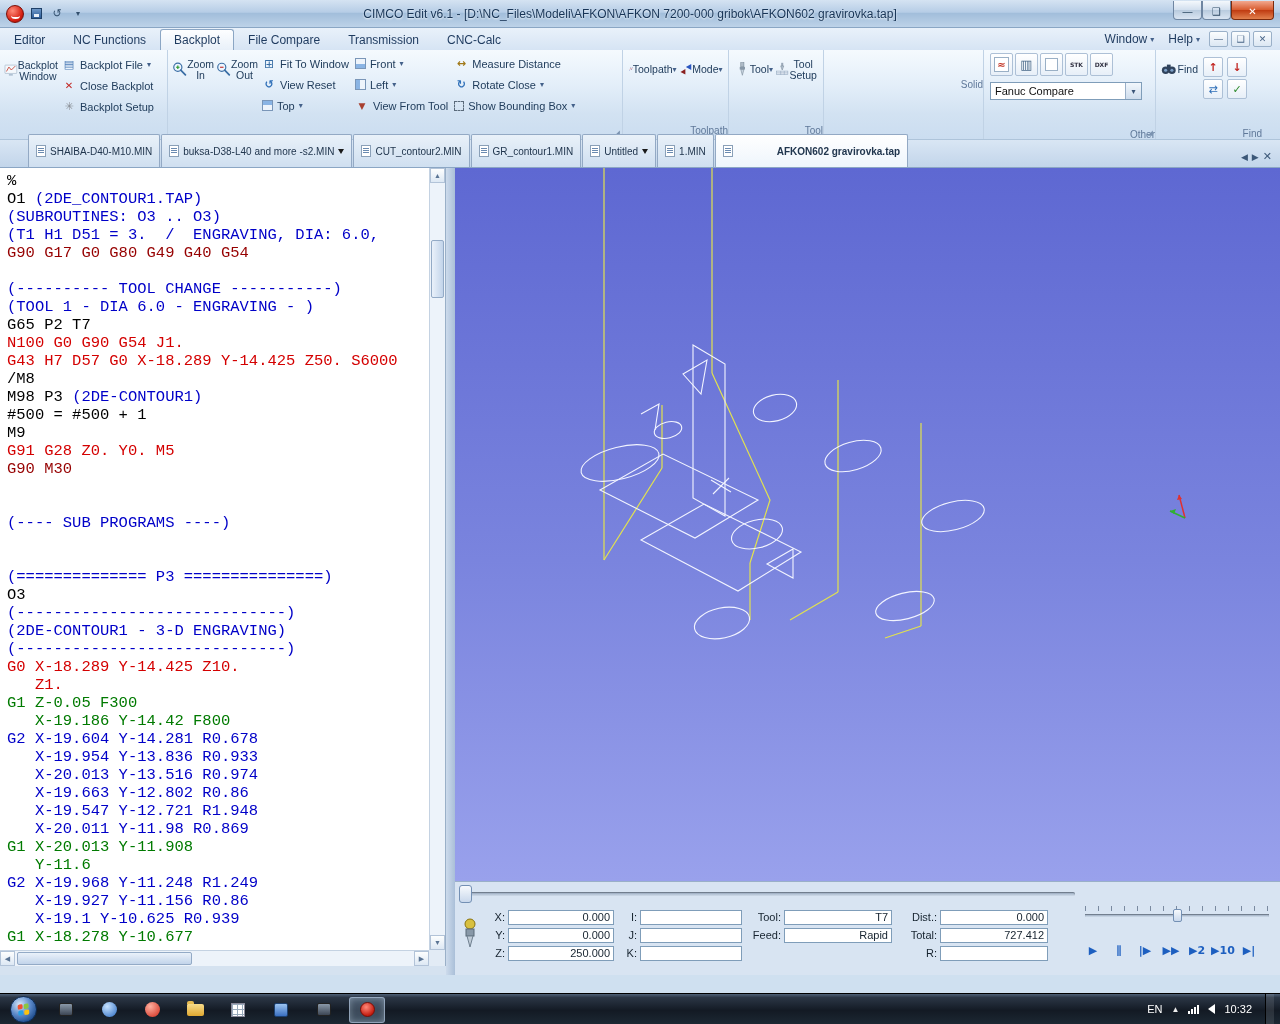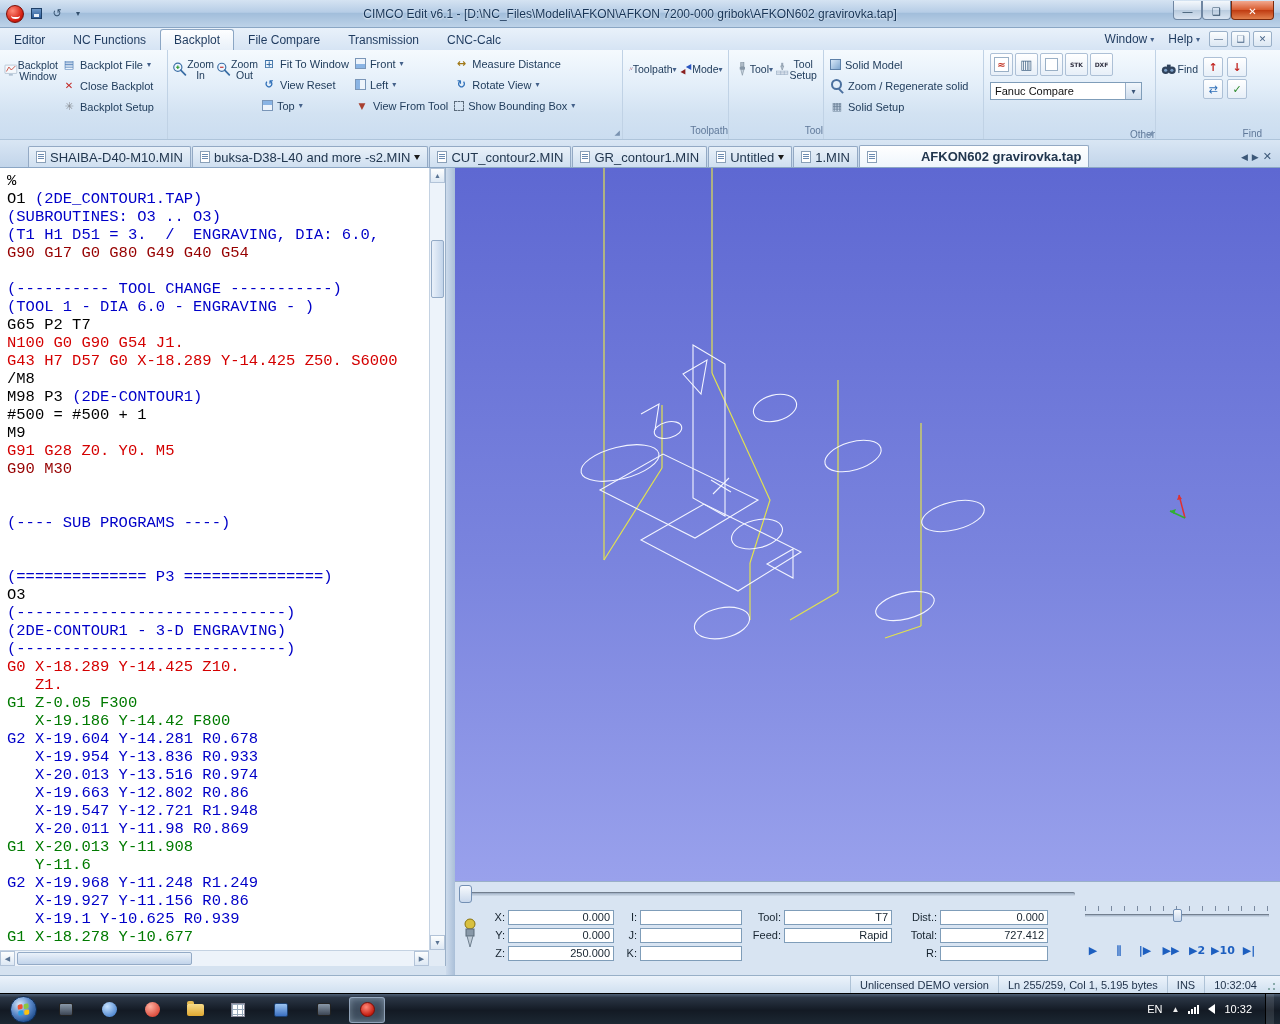--- a/index.html
+++ b/index.html
@@ -93,21 +93,21 @@
   .icn-dxf::before{content:"DXF";font-size:6px;font-weight:bold;color:#334;}
   .icn-find-previous::before{content:"↑";color:#c22520;font-weight:bold;}
   .icn-find-next::before{content:"↓";color:#c22520;font-weight:bold;}
   .icn-replace::before{content:"⇄";color:#2f6fb8;}
   .icn-mark-all::before{content:"✓";color:#2a8a2a;font-weight:bold;}
 
   
   .filetabs{position:absolute;left:0;top:140px;width:1280px;height:28px;
     background:linear-gradient(#d9e6f4,#c2d5ea);display:flex;align-items:flex-end;border-bottom:1px solid #8ba6c4;}
   .ftabs{display:flex;align-items:flex-end;padding-left:28px;}
-  .ftab{display:flex;align-items:center;gap:4px;height:21px;padding:4px 7px;font-size:13px;color:#21364e;
+  .ftab{display:flex;align-items:center;gap:4px;height:21px;padding:16px 7px;font-size:10px;color:#21364e;
     background:linear-gradient(#e9f1f9,#cfdff0);border:1px solid #93a9c4;border-bottom:none;border-radius:2px 2px 0 0;margin-right:1px;white-space:nowrap;}
   .ftab.active{background:linear-gradient(#ffffff,#eef5fc);height:22px;font-weight:bold;gap:44px;}
   .tabicn{width:10px;height:12px;background:#fff;border:1px solid #8aa0b8;position:relative;flex:none;}
   .tabicn::before{content:"";position:absolute;left:1px;top:2px;right:1px;height:1px;background:#6a8ab0;box-shadow:0 2px 0 #6a8ab0,0 4px 0 #6a8ab0;}
   .mod{width:0;height:0;border-left:3px solid transparent;border-right:3px solid transparent;border-top:5px solid #1a1a1a;}
   .ftright{margin-left:auto;display:flex;align-items:center;gap:4px;padding:0 8px 4px 0;color:#3c5878;font-size:9px;}
 
   
   .editor{position:absolute;left:0;top:168px;width:446px;height:798px;background:#fff;border-right:1px solid #9ab0c8;}
   .code{position:absolute;left:0;top:0;right:16px;bottom:16px;overflow:hidden;padding:4px 0 0 7px;
@@ -323,21 +323,21 @@
                 <span class="slabel">View From Tool</span>
               </div>
             </div>
             <div class="scol">
               <div class="sitem">
                 <span class="icn icn-measure-distance"></span>
                 <span class="slabel">Measure Distance</span>
               </div>
               <div class="sitem">
                 <span class="icn icn-rotate-view"></span>
-                <span class="slabel">Rotate View</span>
+                <span class="slabel">Rotate Close</span>
                 <span class="dd">▾</span>
               </div>
               <div class="sitem">
                 <span class="icn icn-show-bounding-box"></span>
                 <span class="slabel">Show Bounding Box</span>
                 <span class="dd">▾</span>
               </div>
             </div>
           </div>
       </div>
@@ -389,36 +389,20 @@
             <line x1="11" y1="18" x2="11" y2="25" stroke="#8aa0b8"></line>
             <line x1="18" y1="18" x2="18" y2="25" stroke="#8aa0b8"></line>
           </svg>
           <span>Tool Setup</span>
         </div>
       </div>
       <div class="glabel">Tool</div>
     </div>
 
     <div class="group" style="width:160px;">
-      <div class="gbody">
-        <div class="smallcol">
-            <div class="sitem">
-              <span class="icn icn-solid-model"></span>
-              <span class="slabel">Solid Model</span>
-            </div>
-            <div class="sitem">
-              <span class="icn icn-zoom-regenerate"></span>
-              <span class="slabel">Zoom / Regenerate solid</span>
-            </div>
-            <div class="sitem">
-              <span class="icn icn-solid-setup"></span>
-              <span class="slabel">Solid Setup</span>
-            </div>
-          </div>
-      </div>
       <div class="glabel">Solid</div>
     </div>
 
     <div class="group" style="width:172px;">
       <div class="gbody" style="flex-direction:column;align-items:flex-start;padding-left:6px;">
         <div class="orow">
             <div class="obtn">
               <span class="icn icn-graph"></span>
             </div>
             <div class="obtn">
@@ -606,28 +590,20 @@
         <div class="pbtn">▶</div>
         <div class="pbtn">∥</div>
         <div class="pbtn">|▶</div>
         <div class="pbtn">▶▶</div>
         <div class="pbtn">▶2</div>
         <div class="pbtn">▶10</div>
         <div class="pbtn">▶|</div>
       </div>
   </div>
 
-  <div class="statusbar">
-    <div class="sspacer"></div>
-    <div class="sseg">Unlicensed DEMO version</div>
-    <div class="sseg">Ln 255/259, Col 1, 5.195 bytes</div>
-    <div class="sseg">INS</div>
-    <div class="sseg">10:32:04</div>
-    <div class="grip"></div>
-  </div>
 
   <div class="taskbar">
     <div class="startorb">
       <span class="flag">
           <i></i>
           <i></i>
           <i></i>
           <i></i>
         </span>
     </div>

